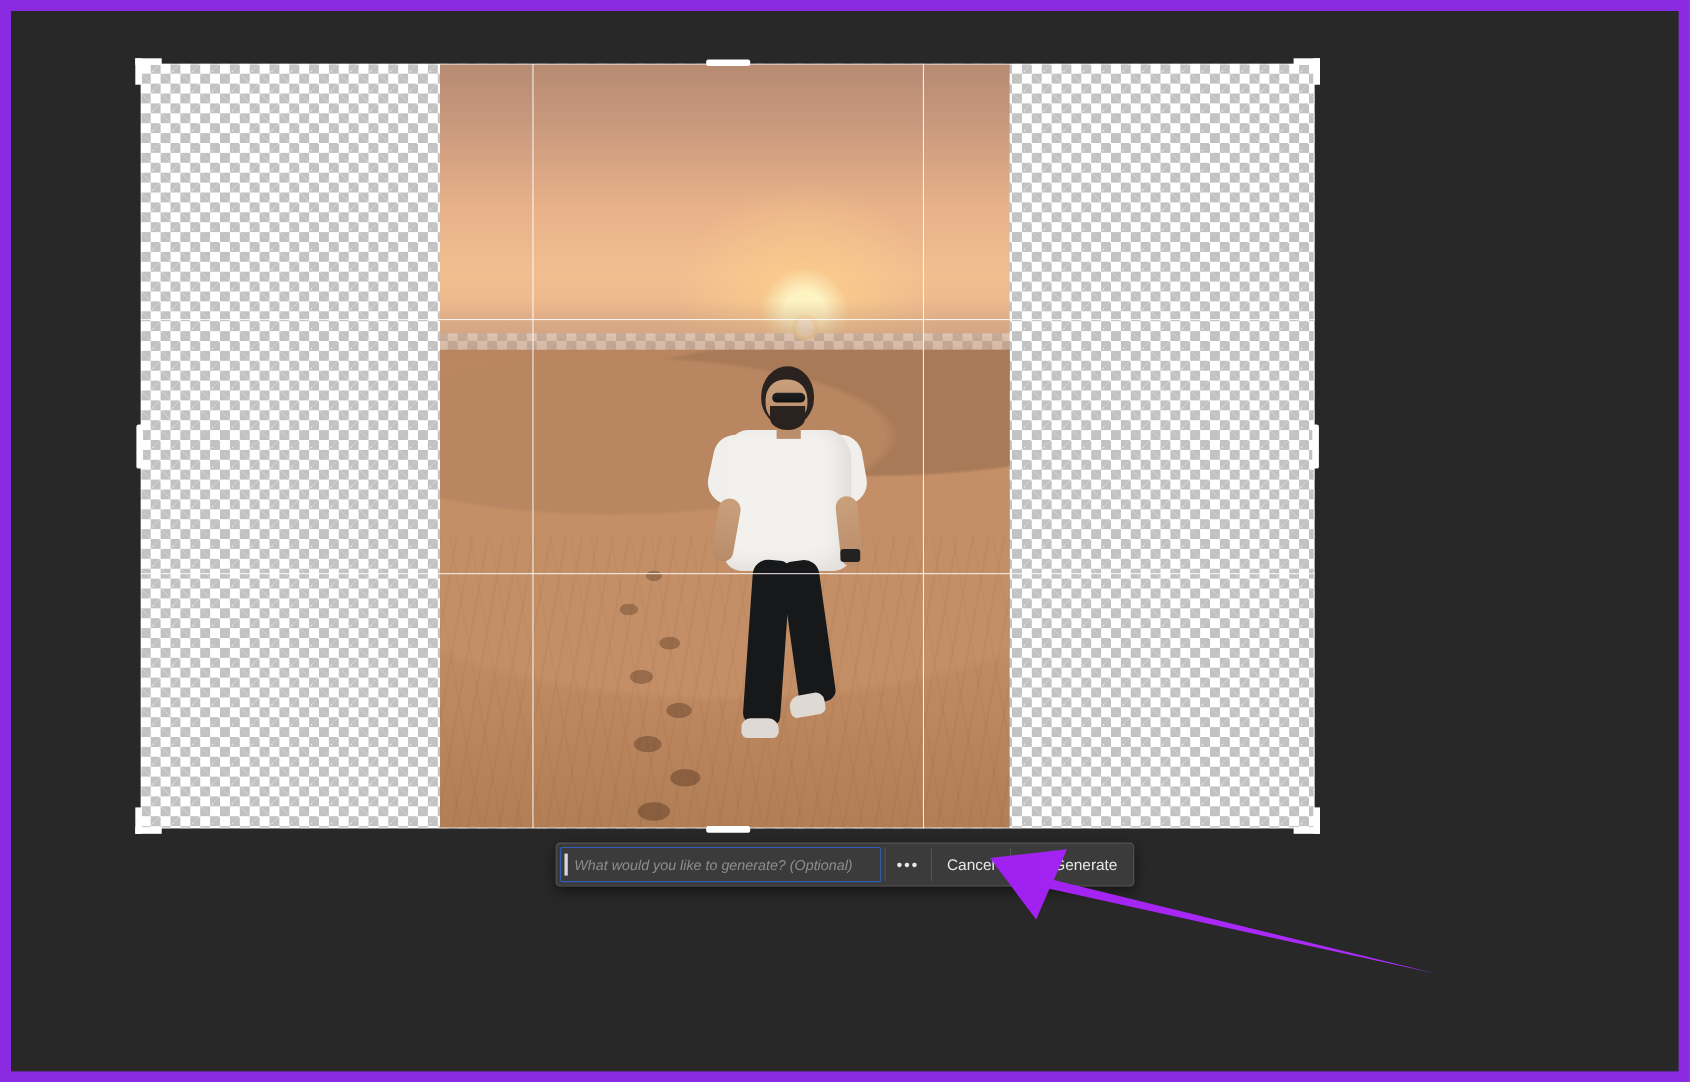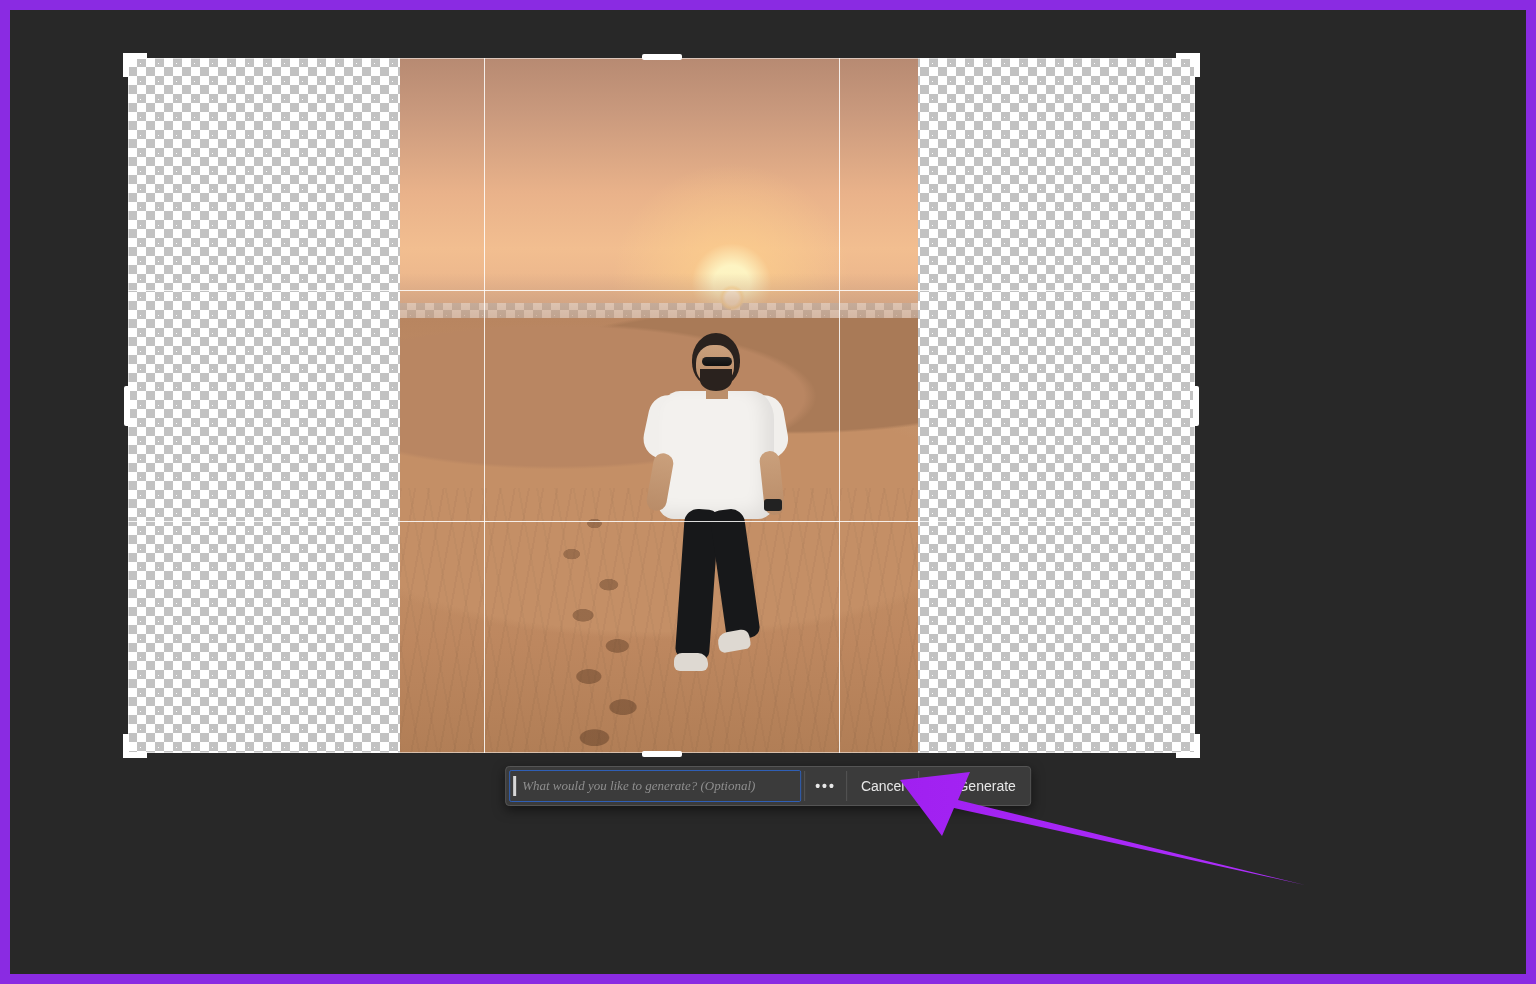--- a/index.html
+++ b/index.html
@@ -216,21 +216,20 @@
   }
   .prompt-input {
     flex:1;
     background:transparent;
     border:none;
     outline:none;
     color:#fef9c3;
     font-size:13px;
     font-style:italic;
     padding:0 6px;
-    font-family:Liberation Serif, serif;
   }
   .prompt-input::placeholder { color:#8e8e8e; font-style:italic; }
 
   .tb-sep { width:1px; background:#555; margin:4px 0;}
 
   .tb-btn {
     display:flex; align-items:center; justify-content:center;
     padding:12px 14px;
     color:#e8e8e8; font-size:14px;
     cursor:pointer; gap:8px;

